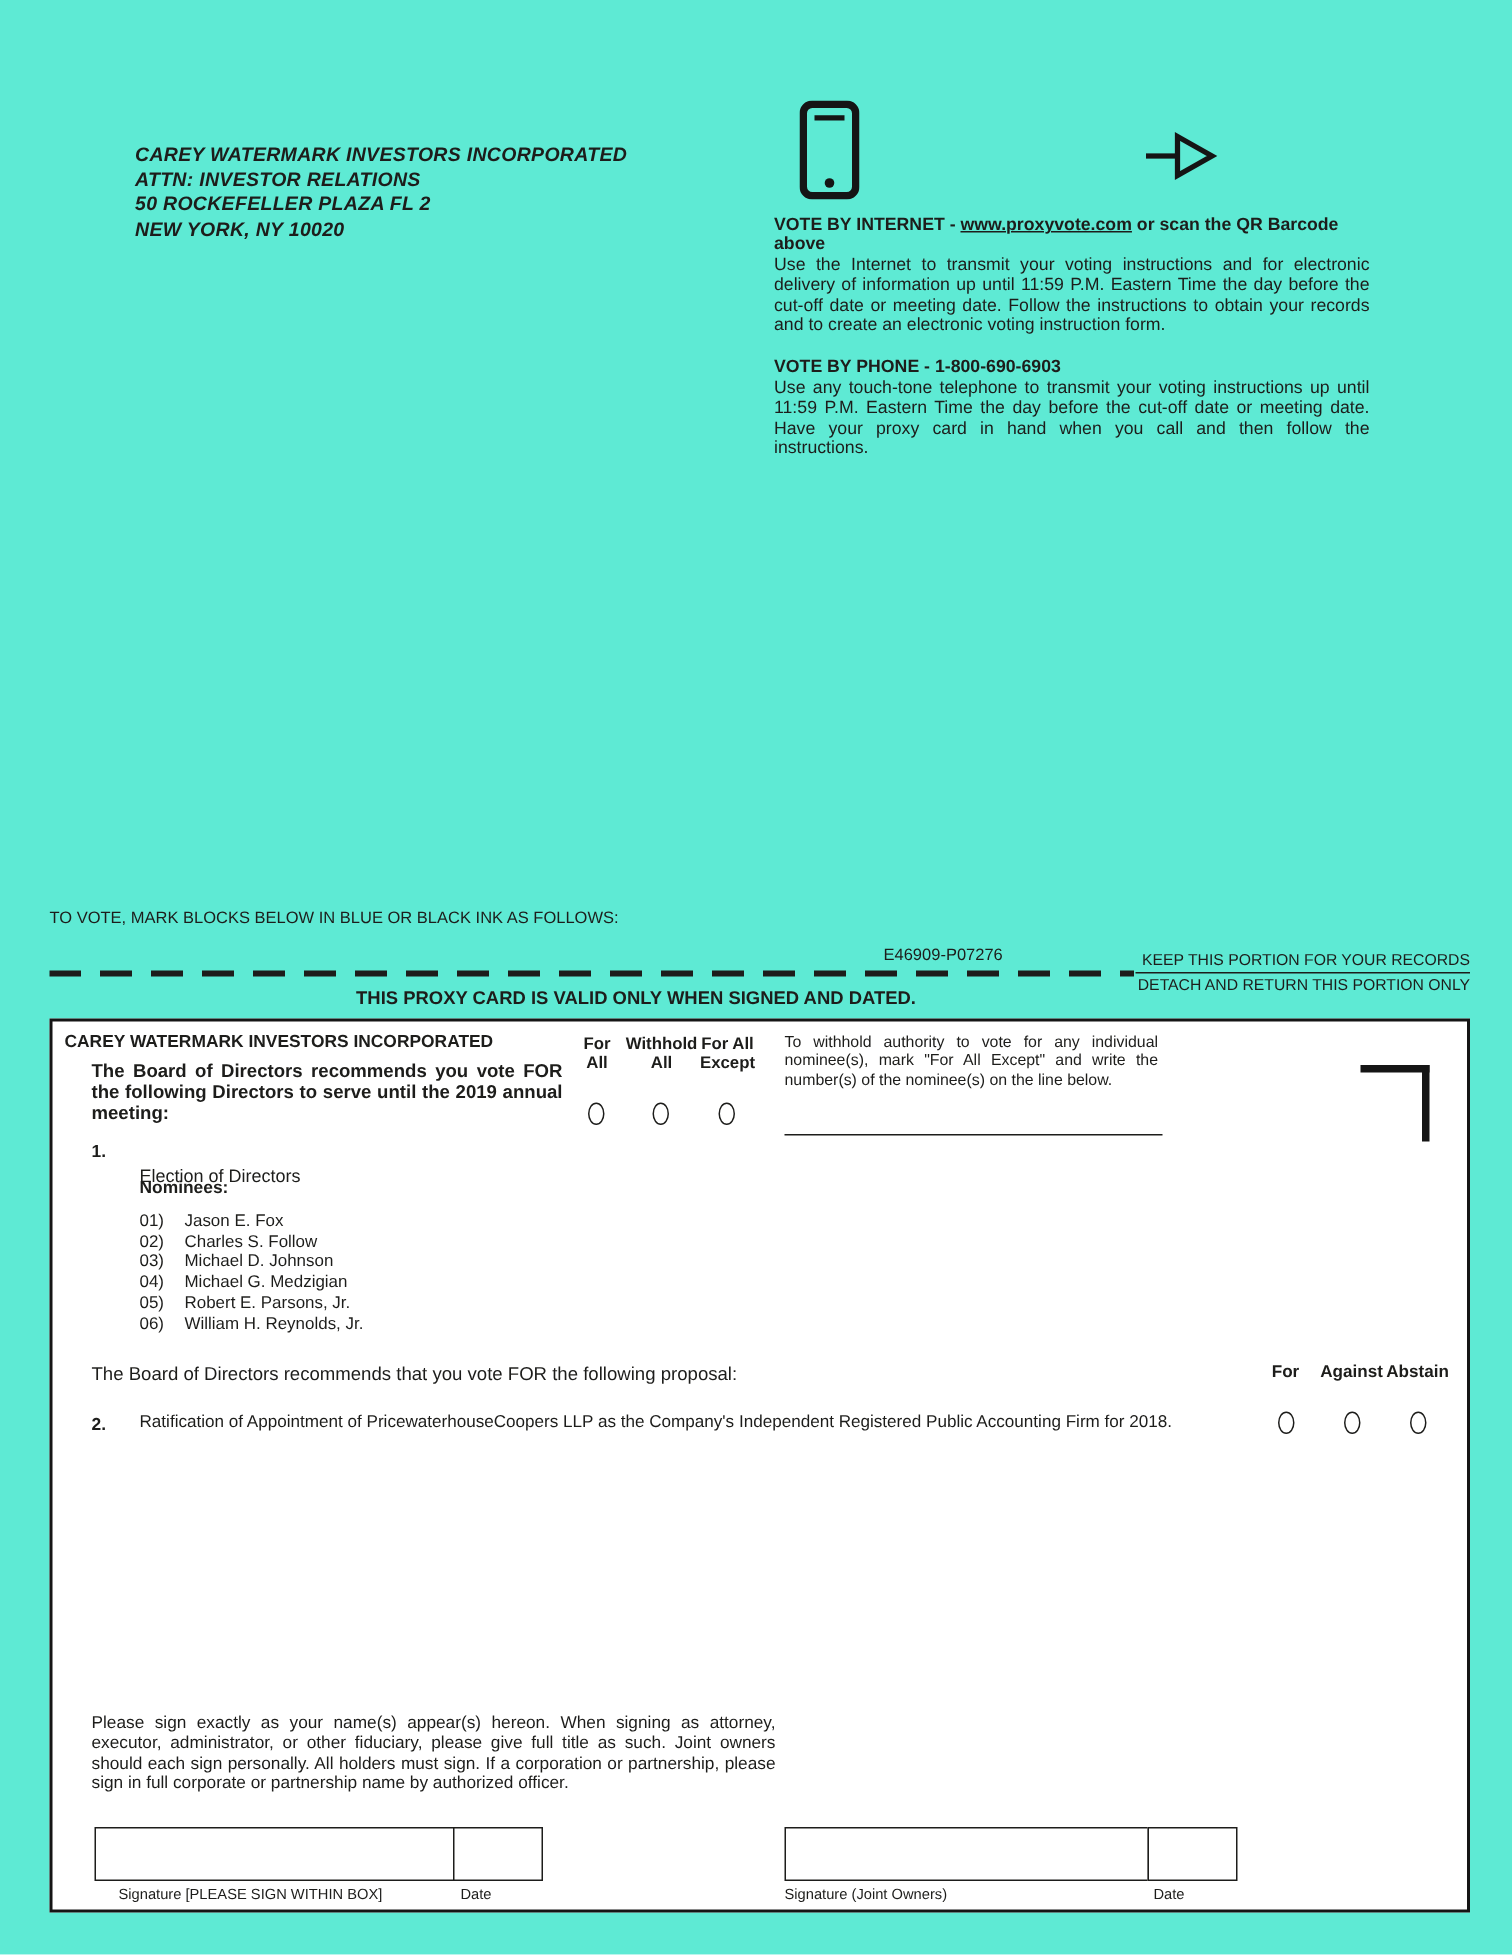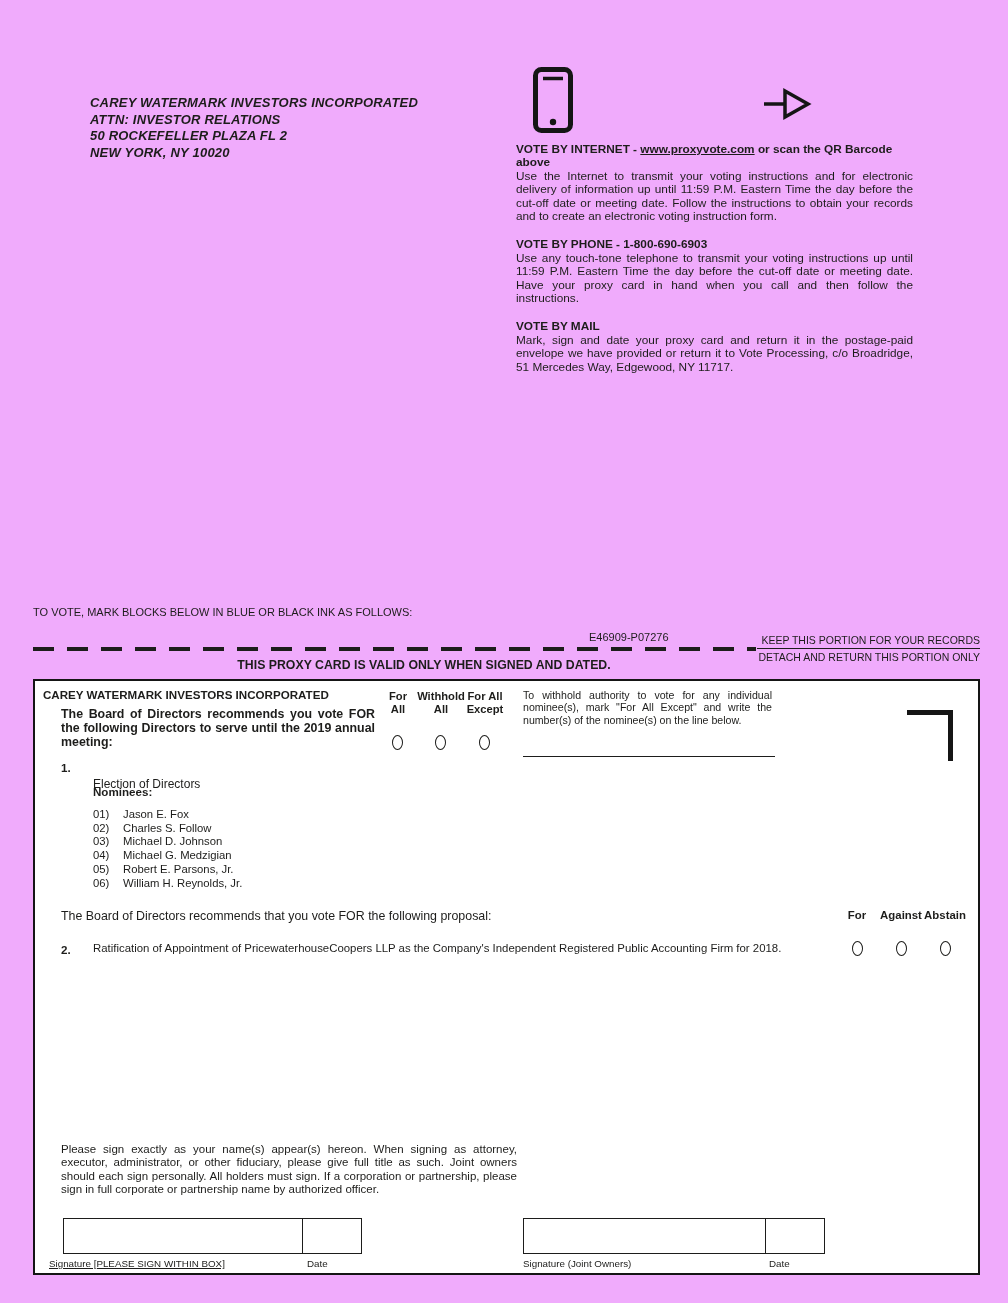--- a/index.html
+++ b/index.html
@@ -1,18 +1,18 @@
 <!DOCTYPE html>
 <html><head>
 <meta charset="utf-8">
 <style>
   * { margin:0; padding:0; box-sizing:border-box; }
   html,body { background:#ffffff; }
   body { font-family:"Liberation Sans", sans-serif; color:#1d1d1b; }
-  .page { position:relative; width:1008px; height:1303px; background:#f0abfc; overflow:hidden; }
+  .page { position:relative; width:1008px; height:1303px; background:#5eead4; overflow:hidden; }
   .abs { position:absolute; }
 
   
   .address { left:90px; top:95px; font-size:13px; font-weight:bold; font-style:italic; line-height:16.5px; letter-spacing:.2px; }
 
   
   .phone-wrap { left:533px; top:67px; }
   .scanblock { left:580px; top:82px; width:162px; text-align:center; }
   .scan-title { font-size:27px; font-weight:bold; letter-spacing:1.5px; }
   .scan-sub { font-size:12.5px; font-weight:bold; letter-spacing:.3px; margin-top:2px; white-space:nowrap; }
@@ -59,21 +59,21 @@
   .p2num { left:26px; top:262px; font-size:11.6px; font-weight:bold; }
   .p2text { left:58px; top:261px; width:735px; font-size:11.4px; line-height:13px; }
   .ov2a { left:817px; top:260px; } .ov2b { left:861px; top:260px; } .ov2c { left:905px; top:260px; }
   .noteline { left:26px; top:298px; width:780px; font-size:11.4px; }
   .noteline b { margin-right:4px; }
   .signinstr { left:26px; top:462px; width:456px; font-size:11.5px; line-height:13.3px; text-align:justify; }
   .sigbox { top:537px; height:36px; border:1.2px solid #1d1d1b; background:#fff; }
   .sb1 { left:28px; width:240px; } .db1 { left:267px; width:60px; }
   .sb2 { left:488px; width:243px; } .db2 { left:730px; width:60px; }
   .siglabel { top:577px; font-size:9.8px; }
-  .sl1 { left:14px;text-decoration:underline; } .dl1 { left:272px; } .sl2 { left:488px; } .dl2 { left:734px; }
+  .sl1 { left:44px; } .dl1 { left:272px; } .sl2 { left:488px; } .dl2 { left:734px; }
 </style>
 </head>
 <body>
 
 <div class="page">
 
   <div class="abs address">
     <div>CAREY WATERMARK INVESTORS INCORPORATED</div>
     <div>ATTN: INVESTOR RELATIONS</div>
     <div>50 ROCKEFELLER PLAZA FL 2</div>
@@ -96,24 +96,20 @@
 
   <div class="abs methods">
     <div class="method">
       <div class="mhead"><span>VOTE BY INTERNET - </span><span class="ulink">www.proxyvote.com</span><span> or scan the QR Barcode above</span></div>
       <div class="mbody">Use the Internet to transmit your voting instructions and for electronic delivery of information up until 11:59 P.M. Eastern Time the day before the cut-off date or meeting date. Follow the instructions to obtain your records and to create an electronic voting instruction form.</div>
     </div>
     <div class="method">
       <div class="mhead">VOTE BY PHONE - 1-800-690-6903</div>
       <div class="mbody">Use any touch-tone telephone to transmit your voting instructions up until 11:59 P.M. Eastern Time the day before the cut-off date or meeting date. Have your proxy card in hand when you call and then follow the instructions.</div>
     </div>
-    <div class="method">
-      <div class="mhead">VOTE BY MAIL</div>
-      <div class="mbody">Mark, sign and date your proxy card and return it in the postage-paid envelope we have provided or return it to Vote Processing, c/o Broadridge, 51 Mercedes Way, Edgewood, NY 11717.</div>
-    </div>
   </div>
 
   <div class="abs tovote">TO VOTE, MARK BLOCKS BELOW IN BLUE OR BLACK INK AS FOLLOWS:</div>
   <div class="abs ctrlnum">E46909-P07276</div>
   <div class="abs records">
     <div class="keep">KEEP THIS PORTION FOR YOUR RECORDS</div>
     <div class="detach">DETACH AND RETURN THIS PORTION ONLY</div>
   </div>
   <div class="abs dashline"></div>
   <div class="abs validnote">THIS PROXY CARD IS VALID ONLY WHEN SIGNED AND DATED.</div>

